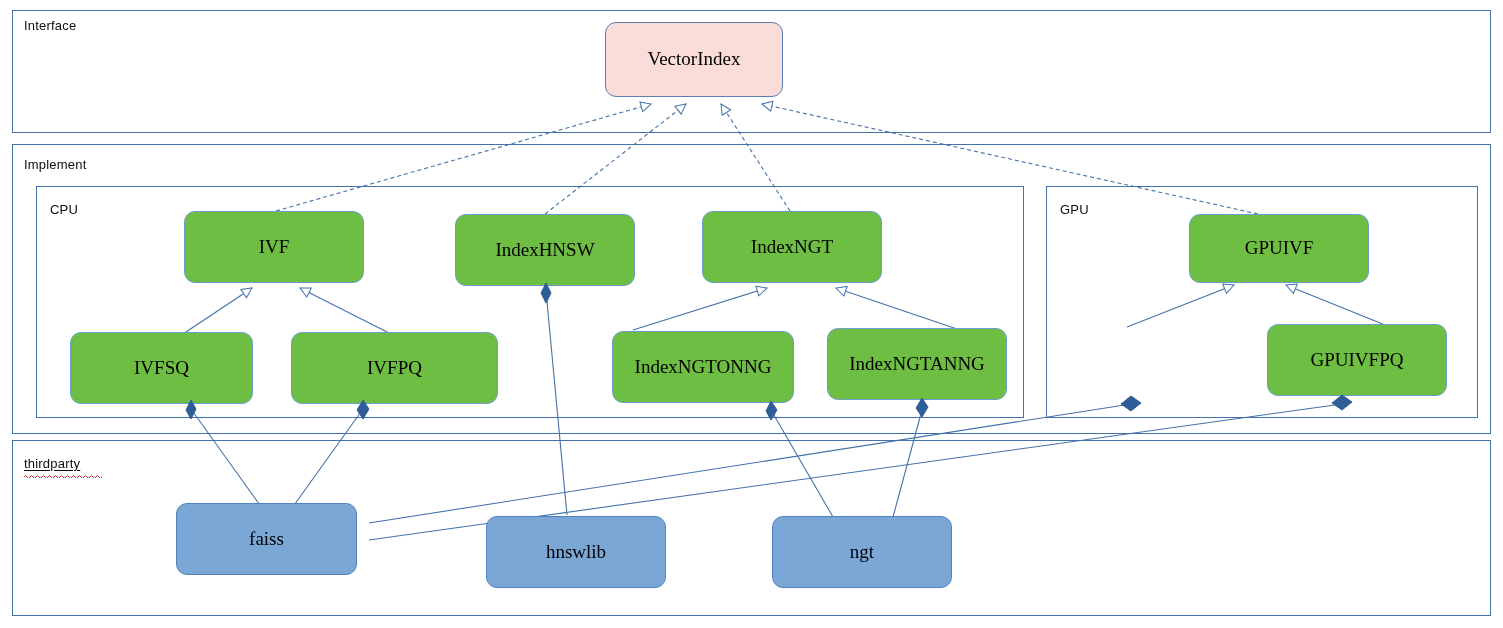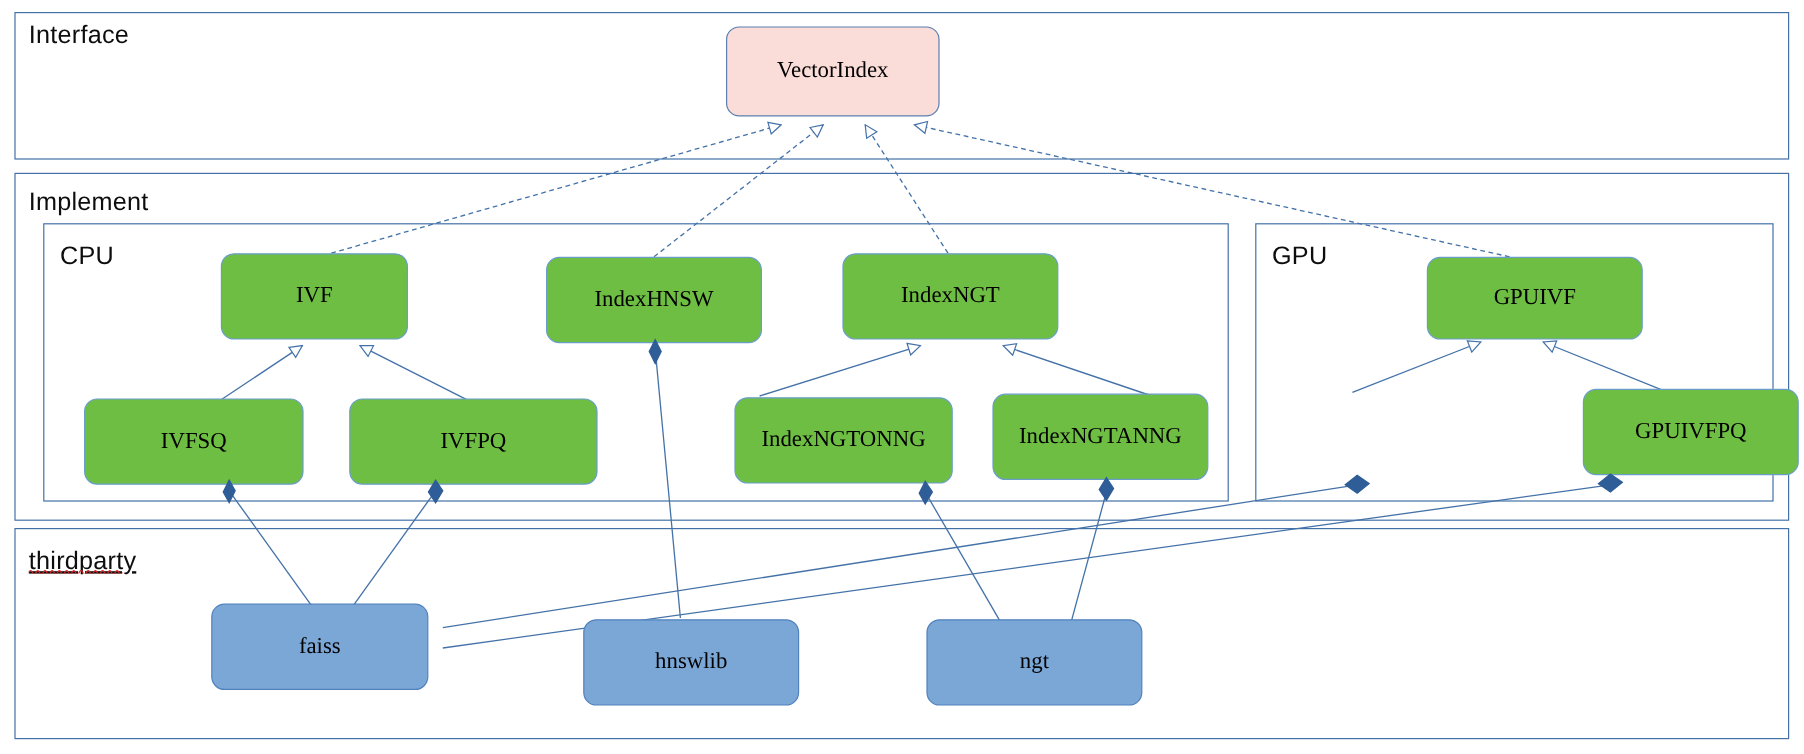--- a/index.html
+++ b/index.html
@@ -21,21 +21,21 @@
   
   .frame {
     position: absolute;
     border: 1px solid #4472a8;
     background: transparent;
     box-sizing: border-box;
   }
   .frame-label {
     position: absolute;
     font-family: "Liberation Sans", sans-serif;
-    font-size: 21px;
+    font-size: 13px;
     color: #0d0d0d;
     white-space: nowrap;
     letter-spacing: 0.2px;
   }
   .frame-label.spell {
     text-decoration: underline;
     text-decoration-color: #0d0d0d;
     text-underline-offset: 2px;
   }
   .spell-wave {
@@ -140,38 +140,38 @@
   <div class="frame-label" style="left:1060px; top:202px;">GPU</div>
 
   <div class="frame" style="left:12px; top:440px; width:1479px; height:176px;"></div>
   <div class="frame-label spell" style="left:24px; top:456px;text-align:center;">thirdparty</div>
   <svg class="spell-wave" style="left:24px; top:474px; width:80px;" viewBox="0 0 80 4" xmlns="http://www.w3.org/2000/svg" preserveAspectRatio="none">
     <path d="M0 3 Q1.5 0 3 3 T6 3 T9 3 T12 3 T15 3 T18 3 T21 3 T24 3 T27 3 T30 3 T33 3 T36 3 T39 3 T42 3 T45 3 T48 3 T51 3 T54 3 T57 3 T60 3 T63 3 T66 3 T69 3 T72 3 T75 3 T78 3" fill="none" stroke="#e02020" stroke-width="1"></path>
   </svg>
 
   <div class="node interface" style="left:605px; top:22px; width:178px; height:75px;">VectorIndex</div>
 
-  <div class="node impl" style="left:184px; top:211px; width:156px; height:72px;">IVF</div>
+  <div class="node impl" style="left:184px; top:211px; width:180px; height:72px;">IVF</div>
 
   <div class="node impl" style="left:455px; top:214px; width:180px; height:72px;">IndexHNSW</div>
 
   <div class="node impl" style="left:702px; top:211px; width:180px; height:72px;">IndexNGT</div>
 
   <div class="node impl" style="left:70px; top:332px; width:183px; height:72px;">IVFSQ</div>
 
   <div class="node impl" style="left:291px; top:332px; width:207px; height:72px;">IVFPQ</div>
 
   <div class="node impl" style="left:612px; top:331px; width:182px; height:72px;">IndexNGTONNG</div>
 
   <div class="node impl" style="left:827px; top:328px; width:180px; height:72px;">IndexNGTANNG</div>
 
   <div class="node impl" style="left:1169px; top:214px; width:180px; height:69px;margin-left:20px;">GPUIVF</div>
 
 
-  <div class="node impl" style="left:1319px; top:324px; width:180px; height:72px;">GPUIVFPQ</div>
+  <div class="node impl" style="left:1267px; top:324px; width:180px; height:72px;">GPUIVFPQ</div>
 
   <div class="node third" style="left:176px; top:503px; width:181px; height:72px;">faiss</div>
 
   <div class="node third" style="left:486px; top:516px; width:180px; height:72px;">hnswlib</div>
 
   <div class="node third" style="left:772px; top:516px; width:180px; height:72px;">ngt</div>
 
   <svg id="links-over" viewBox="0 0 1503 628" xmlns="http://www.w3.org/2000/svg">
     <g fill="#2f5d97" stroke="#2f5d97" stroke-width="1">
 

